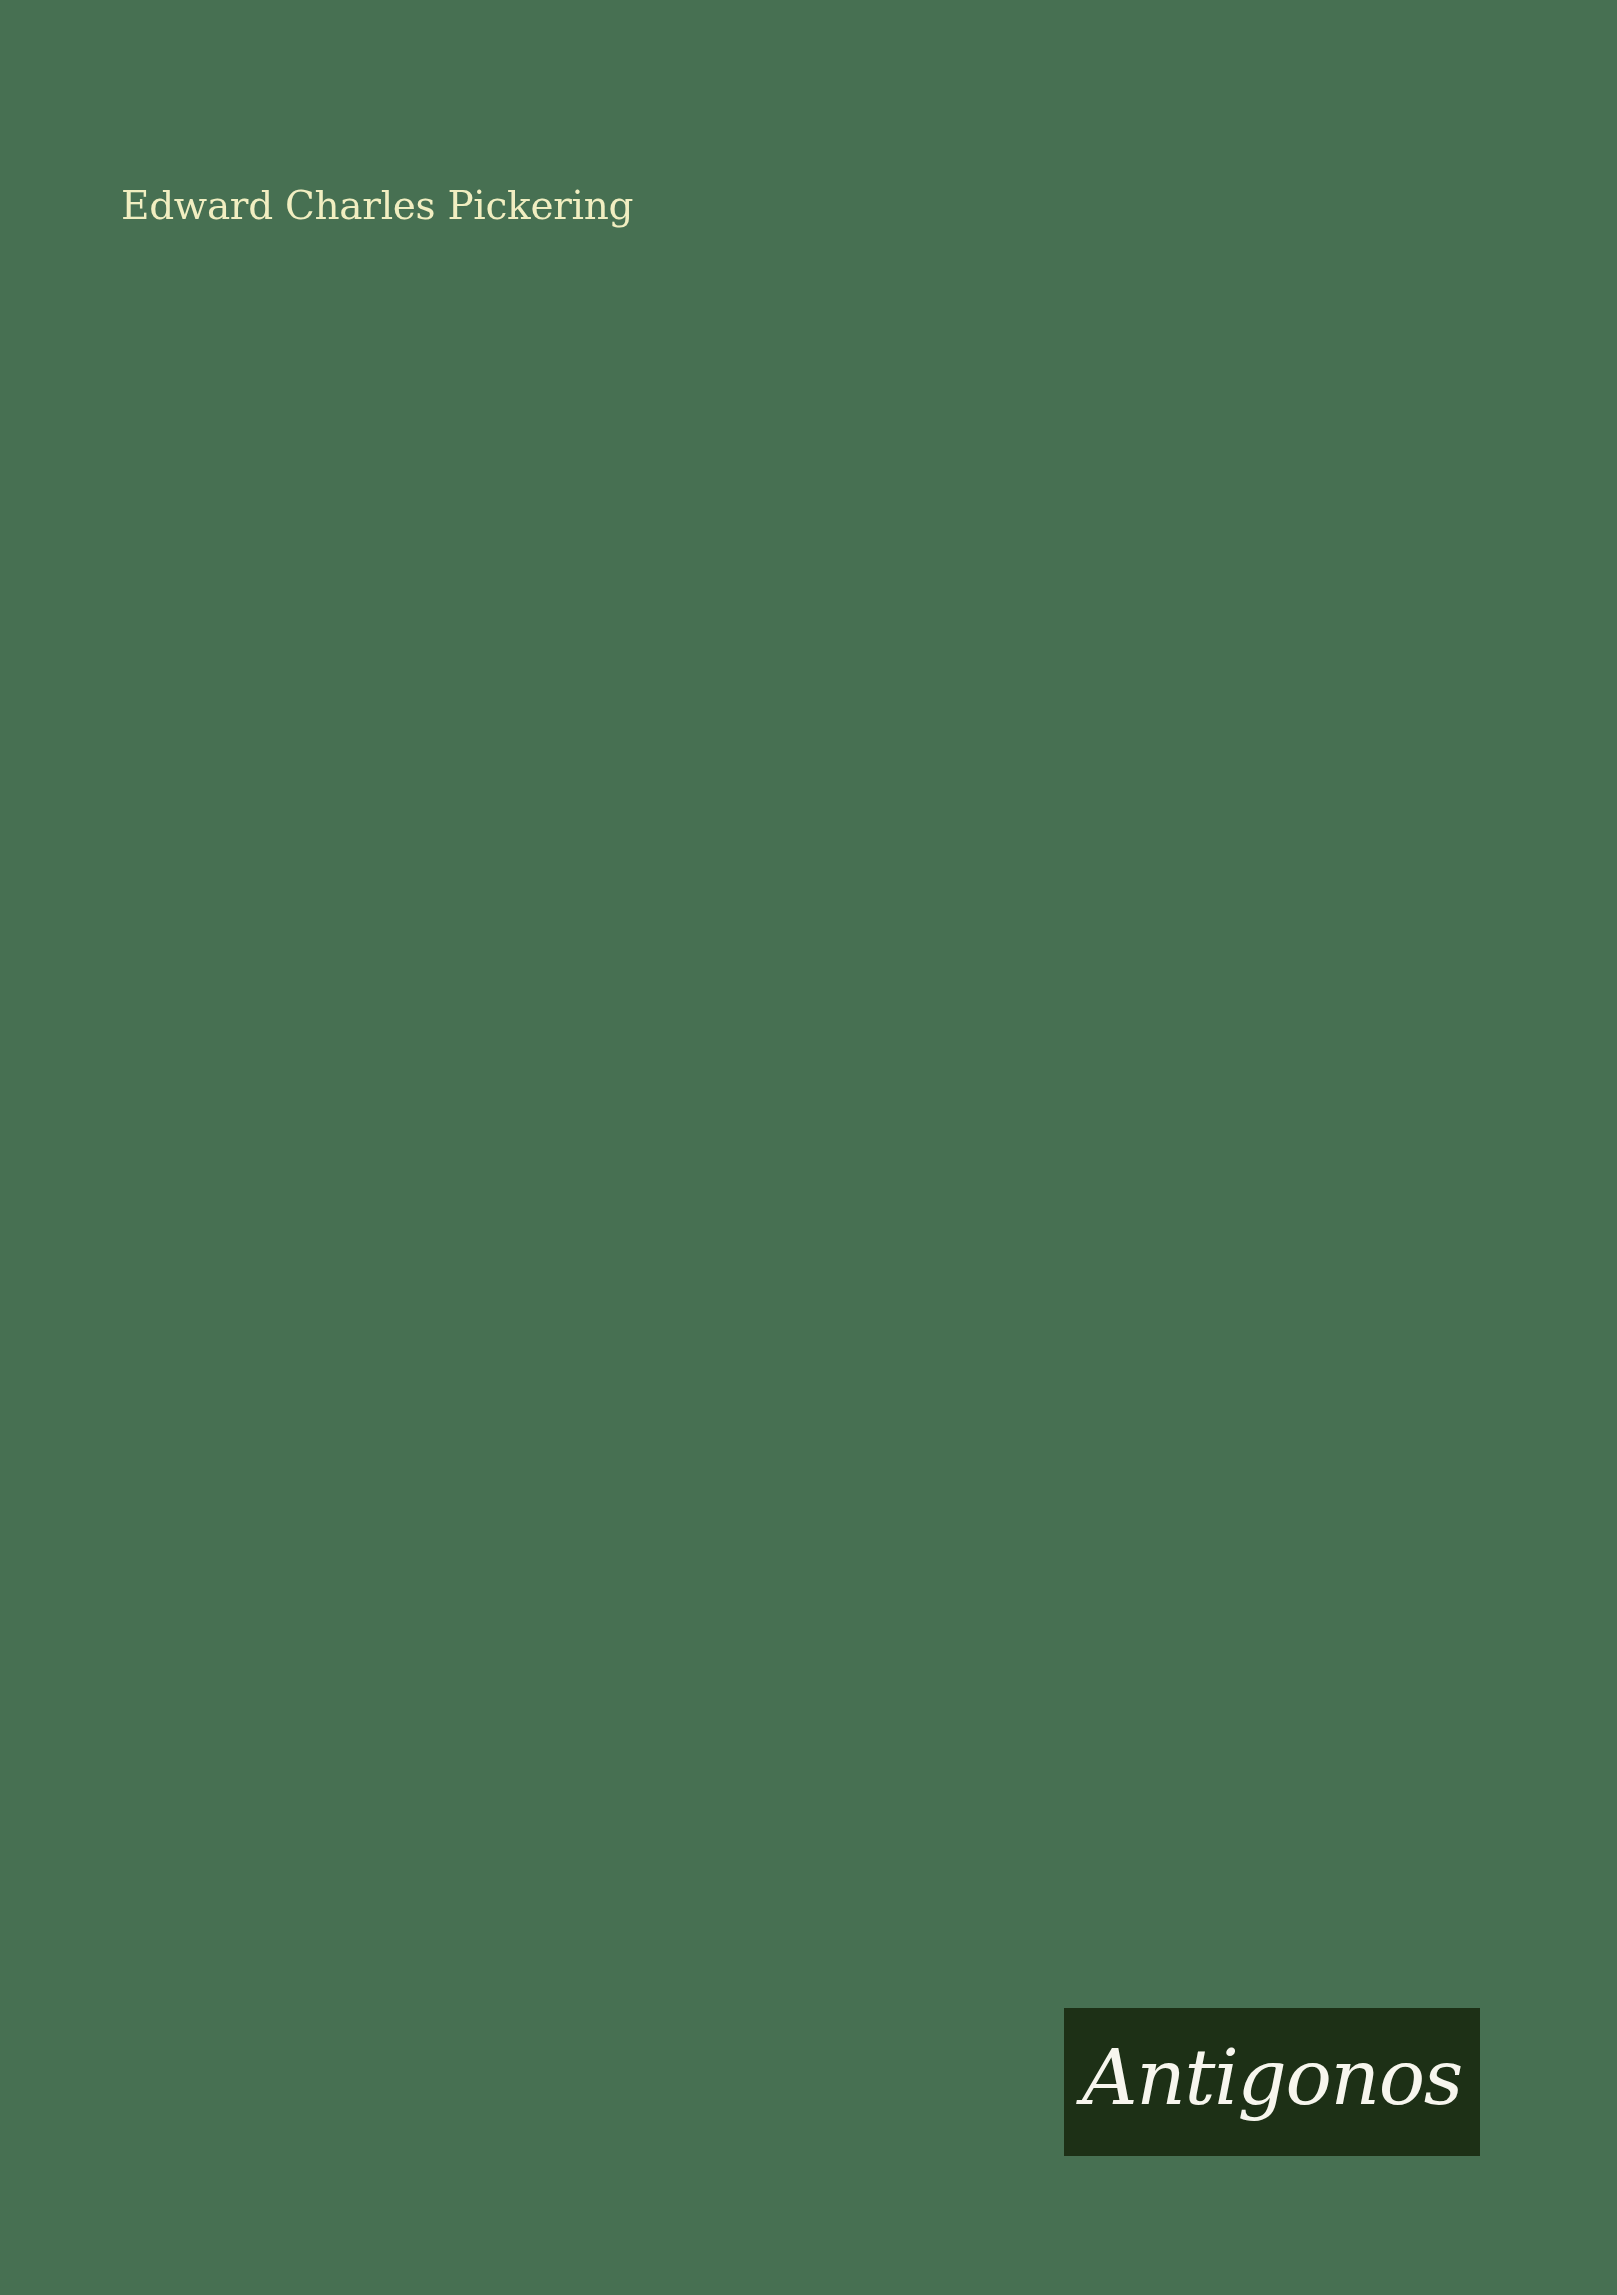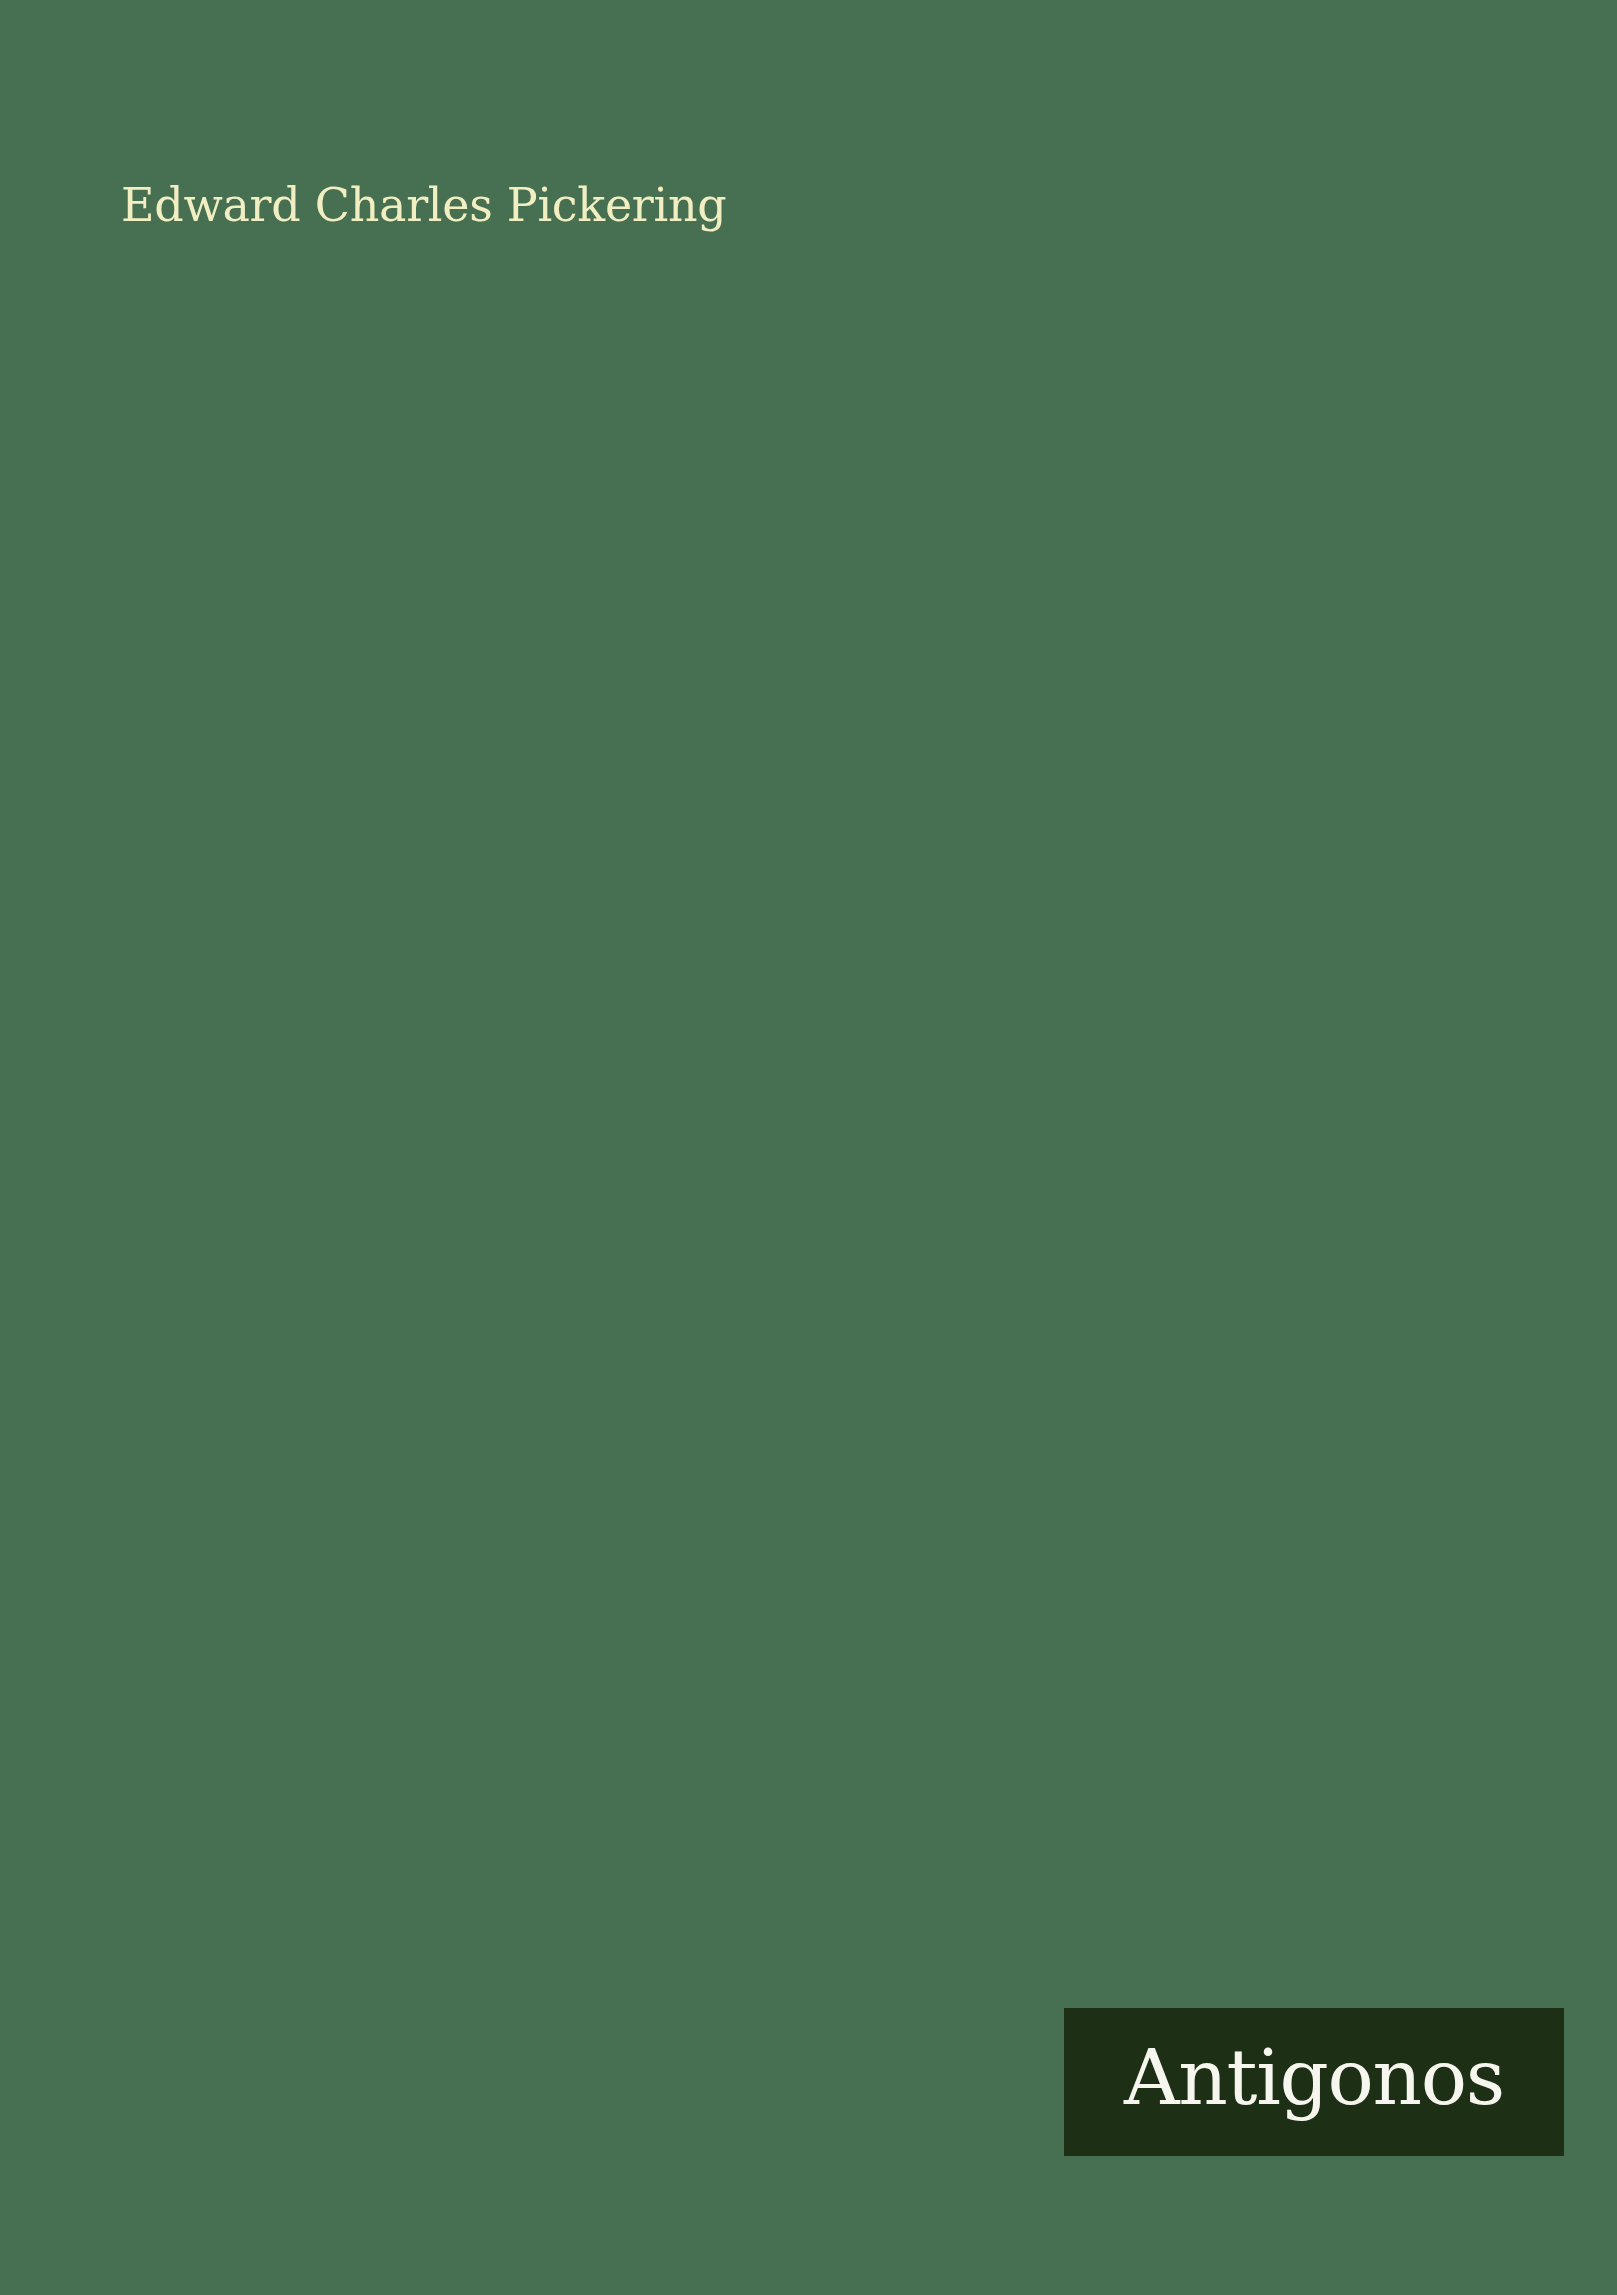--- a/index.html
+++ b/index.html
@@ -11,47 +11,48 @@
     position: relative;
     width: 1618px;
     height: 2295px;
     overflow: hidden;
     font-family: "DejaVu Serif", "Liberation Serif", serif;
   }
   .author {
     position: absolute;
     left: 121px;
     top: 177px;
-    font-size: 46px;
+    font-size: 39px;
     line-height: 57px;
     letter-spacing: -0.3px;
     white-space: nowrap;
   }
   .title {
     position: absolute;
     left: 121px;
     top: 361px;
     font-size: 76px;
     line-height: 110px;
     letter-spacing: -1px;
   }
   .title .line {
     white-space: nowrap;
   }
   .publisher-box {
     position: absolute;
     left: 1064px;
     top: 2008px;
-    width: 500px;
+    width: 416px;
     height: 148px;
     display: flex;
     align-items: center;
     justify-content: center;
     padding-bottom: 8.8px;
     box-sizing: border-box;
+    font-style: italic;
   }
   .publisher-name {
     font-size: 77px;
     letter-spacing: -1.3px;
     white-space: nowrap;
   }
 </style>
 </head>
 <body>
 

